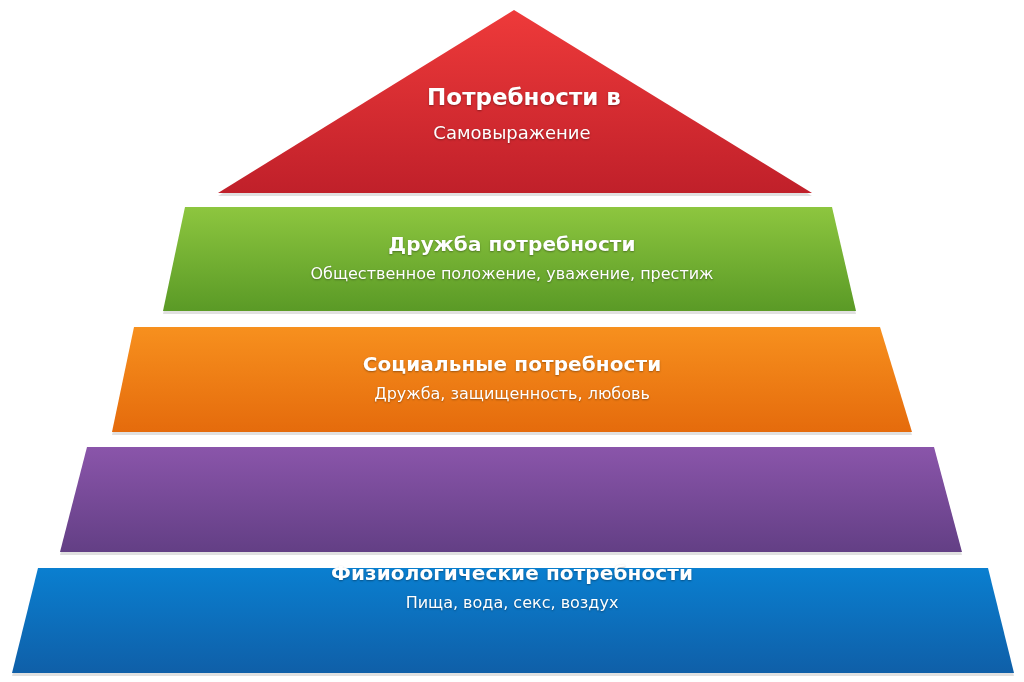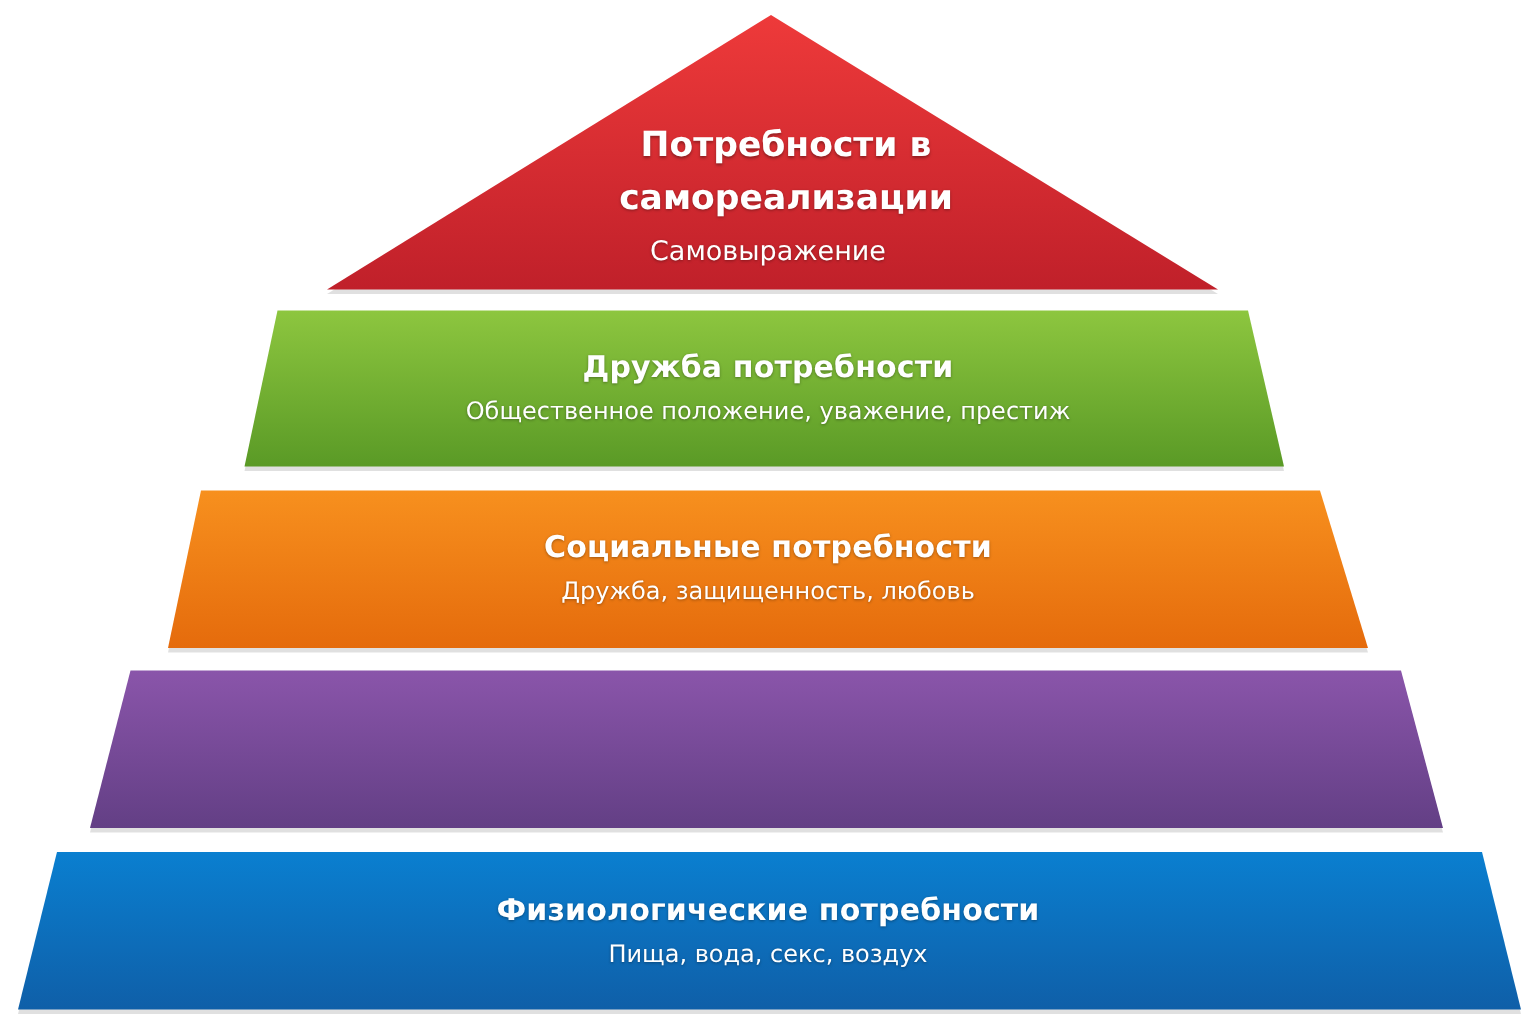--- a/index.html
+++ b/index.html
@@ -48,33 +48,32 @@
       <polygon points="134,327 880,327 912,432 112,432" fill="url(#g2)"></polygon>
       <polygon points="87,450 934,450 962,555 60,555" fill="rgba(0,0,0,0.12)"></polygon>
       <polygon points="87,447 934,447 962,552 60,552" fill="url(#g3)"></polygon>
       <polygon points="38,571 988,571 1014,676 12,676" fill="rgba(0,0,0,0.12)"></polygon>
       <polygon points="38,568 988,568 1014,673 12,673" fill="url(#g4)"></polygon>
     </g>
 </svg>
 
 <div class="level-text" id="lt-0" style="top: 80px;">
   <div class="apex-title">Потребности в</div>
-  <div class="apex-title">самореализации</div>
   <div class="apex-sub">Самовыражение</div>
 </div>
 
 <div class="level-text" id="lt-1" style="top: 229px;">
   <div class="level-title">Дружба потребности</div>
   <div class="level-sub">Общественное положение, уважение, престиж</div>
 </div>
 
 <div class="level-text" id="lt-2" style="top: 349px;">
   <div class="level-title">Социальные потребности</div>
   <div class="level-sub">Дружба, защищенность, любовь</div>
 </div>
 
 <div class="level-text" id="lt-3" style="top: 469px;">
 </div>
 
-<div class="level-text" id="lt-4" style="top: 591px;">
+<div class="level-text" id="lt-4" style="top: 558px;">
   <div class="level-title">Физиологические потребности</div>
   <div class="level-sub">Пища, вода, секс, воздух</div>
 </div>
 
 </body></html>

